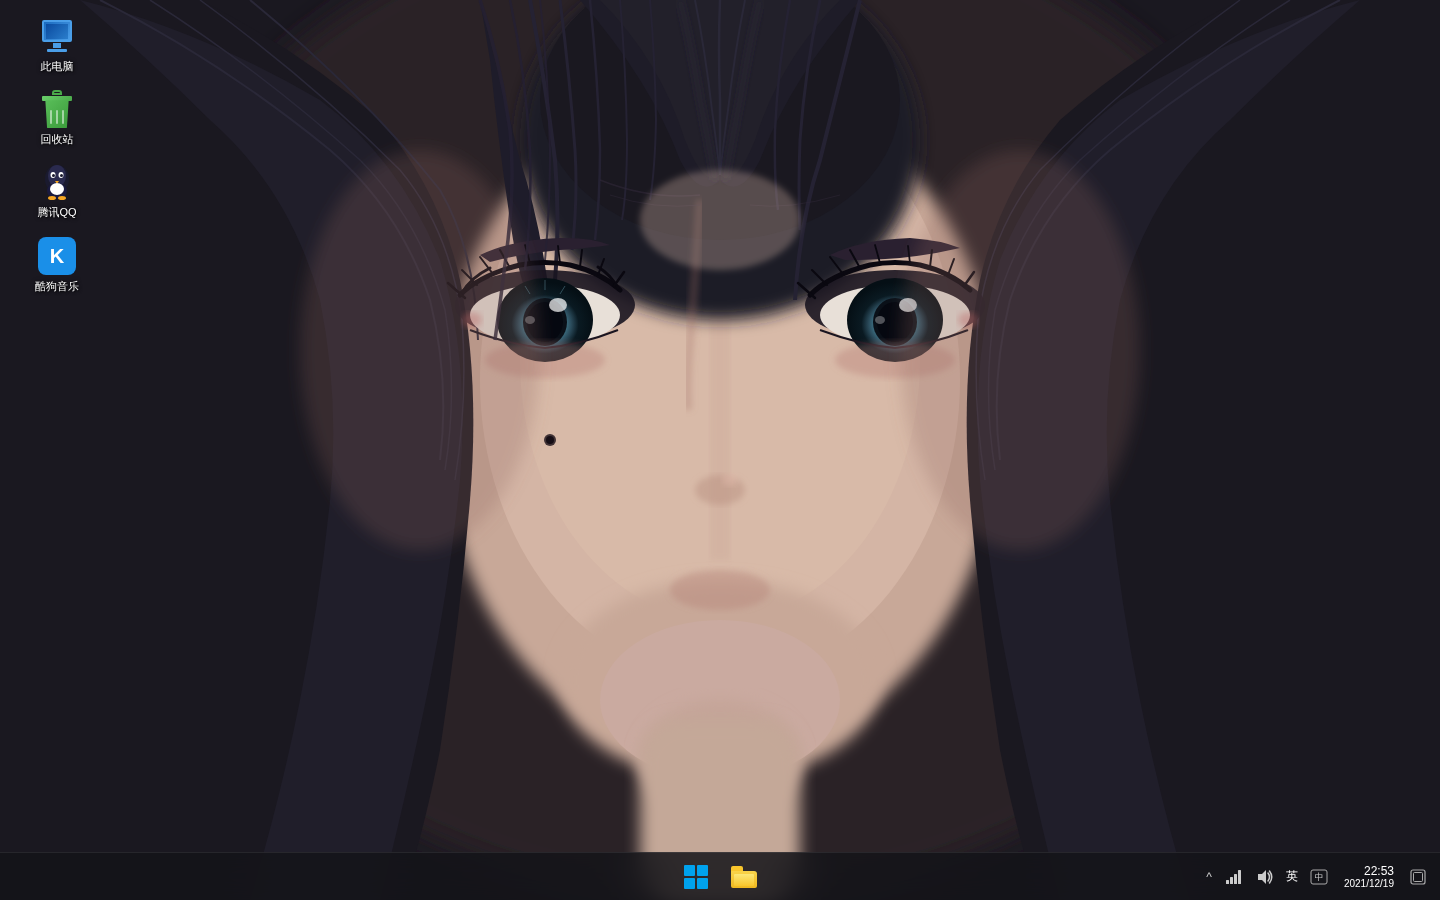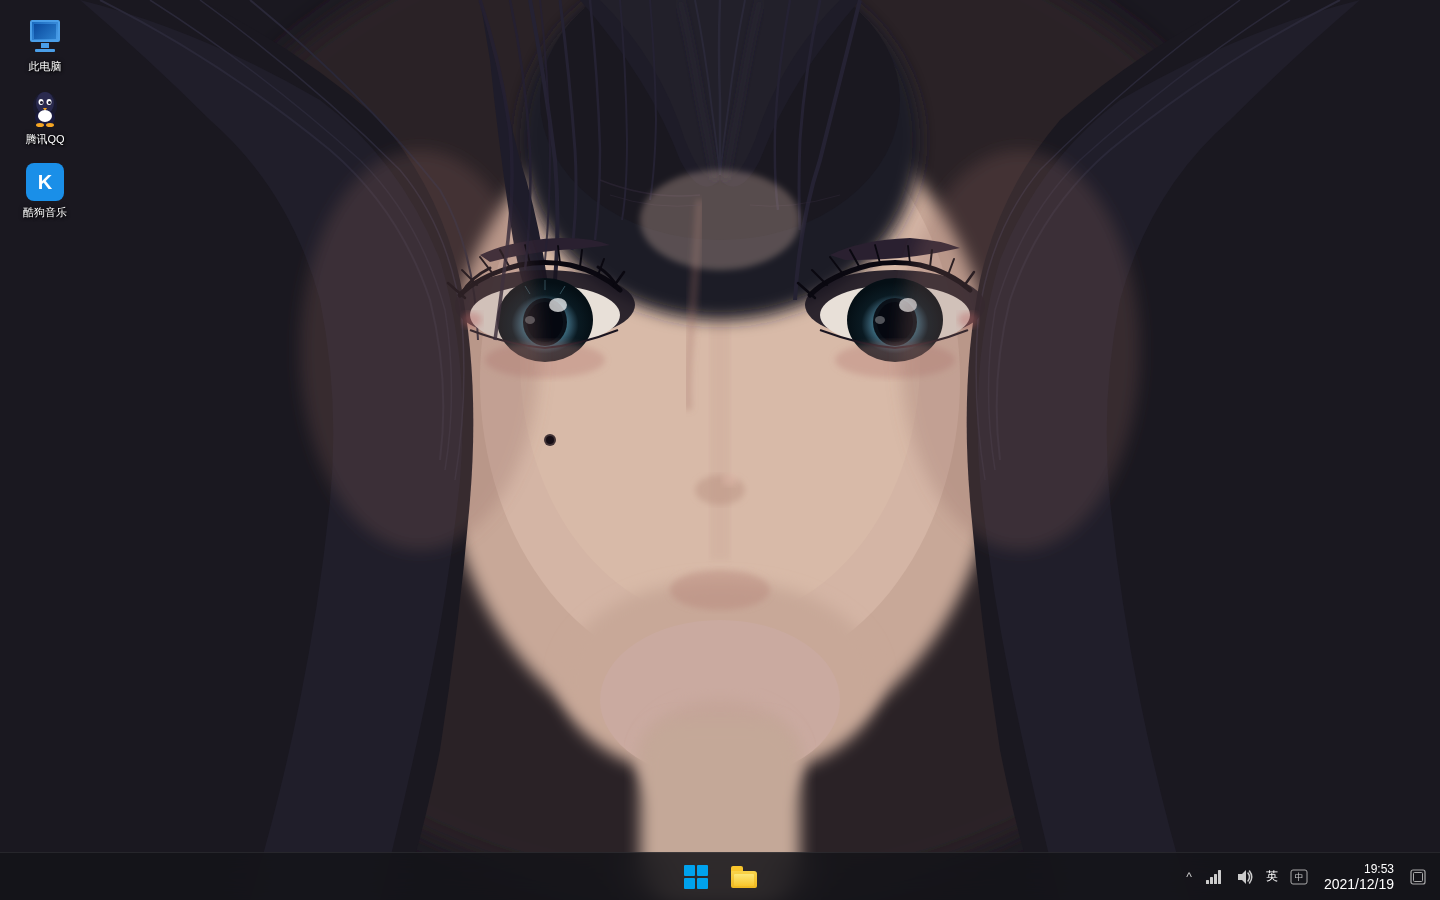--- a/index.html
+++ b/index.html
@@ -33,21 +33,21 @@
       position: absolute;
       inset: 0;
       width: 100%;
       height: 100%;
       z-index: 3;
     }
 
     
     #desktop-icons {
       position: absolute;
-      left: 0;
+      left: 12px;
       top: 0;
       width: 90px;
       height: 860px;
       z-index: 10;
       display: flex;
       flex-direction: column;
       align-items: center;
       padding-top: 10px;
       gap: 0;
     }
@@ -321,21 +321,21 @@
       cursor: pointer;
       border-radius: 4px;
     }
     .tray-time {
       font-size: 12px;
       color: #ffffff;
       display: block;
       text-align: right;
     }
     .tray-date {
-      font-size: 14px;
+      font-size: 10px;
       color: #ffffff;
       display: block;
       text-align: right;
     }
 
     .tray-lang {
       font-size: 12px;
       color: #ffffff;
       padding: 4px 4px;
       cursor: pointer;
@@ -562,20 +562,36 @@
         <div class="monitor">
           <div class="monitor-inner"></div>
         </div>
         <div class="stand"></div>
         <div class="base"></div>
       </div>
     </div>
     <span class="icon-label">此电脑</span>
   </div>
 
+  <div class="desktop-icon">
+    <div class="icon-image">
+      <div class="icon-recycle">
+        <div class="bin-handle"></div>
+        <div class="bin-lid"></div>
+        <div class="bin-body">
+          <div class="bin-lines">
+            <div class="bin-line"></div>
+            <div class="bin-line"></div>
+            <div class="bin-line"></div>
+          </div>
+        </div>
+      </div>
+    </div>
+    <span class="icon-label">回收站</span>
+  </div>
 
   <div class="desktop-icon">
     <div class="icon-image">
       <svg width="38" height="38" viewBox="0 0 38 38" xmlns="http://www.w3.org/2000/svg">
 
         <ellipse cx="19" cy="16" rx="12" ry="14" fill="#1a1a2e"></ellipse>
         <ellipse cx="19" cy="13" rx="9" ry="11" fill="#2a2a4e"></ellipse>
 
         <ellipse cx="15" cy="12" rx="2.5" ry="3" fill="white"></ellipse>
         <ellipse cx="23" cy="12" rx="2.5" ry="3" fill="white"></ellipse>
@@ -661,21 +677,21 @@
     </div>
 
     <div class="tray-icon">
       <svg width="18" height="16" viewBox="0 0 18 16">
         <rect x="1" y="1" width="16" height="14" rx="2" fill="none" stroke="#aaaaaa" stroke-width="1"></rect>
         <text x="9" y="11" text-anchor="middle" fill="#cccccc" font-size="9" font-family="Arial">中</text>
       </svg>
     </div>
 
     <div class="tray-datetime">
-      <span class="tray-time">19:53</span>
+      <span class="tray-time">22:53</span>
       <span class="tray-date">2021/12/19</span>
     </div>
 
     <div class="tray-icon">
       <svg width="16" height="16" viewBox="0 0 16 16">
         <rect x="1" y="1" width="14" height="14" rx="2" fill="none" stroke="#aaaaaa" stroke-width="1.2"></rect>
         <rect x="3.5" y="3.5" width="9" height="9" rx="1" fill="none" stroke="#aaaaaa" stroke-width="1"></rect>
       </svg>
     </div>
 

